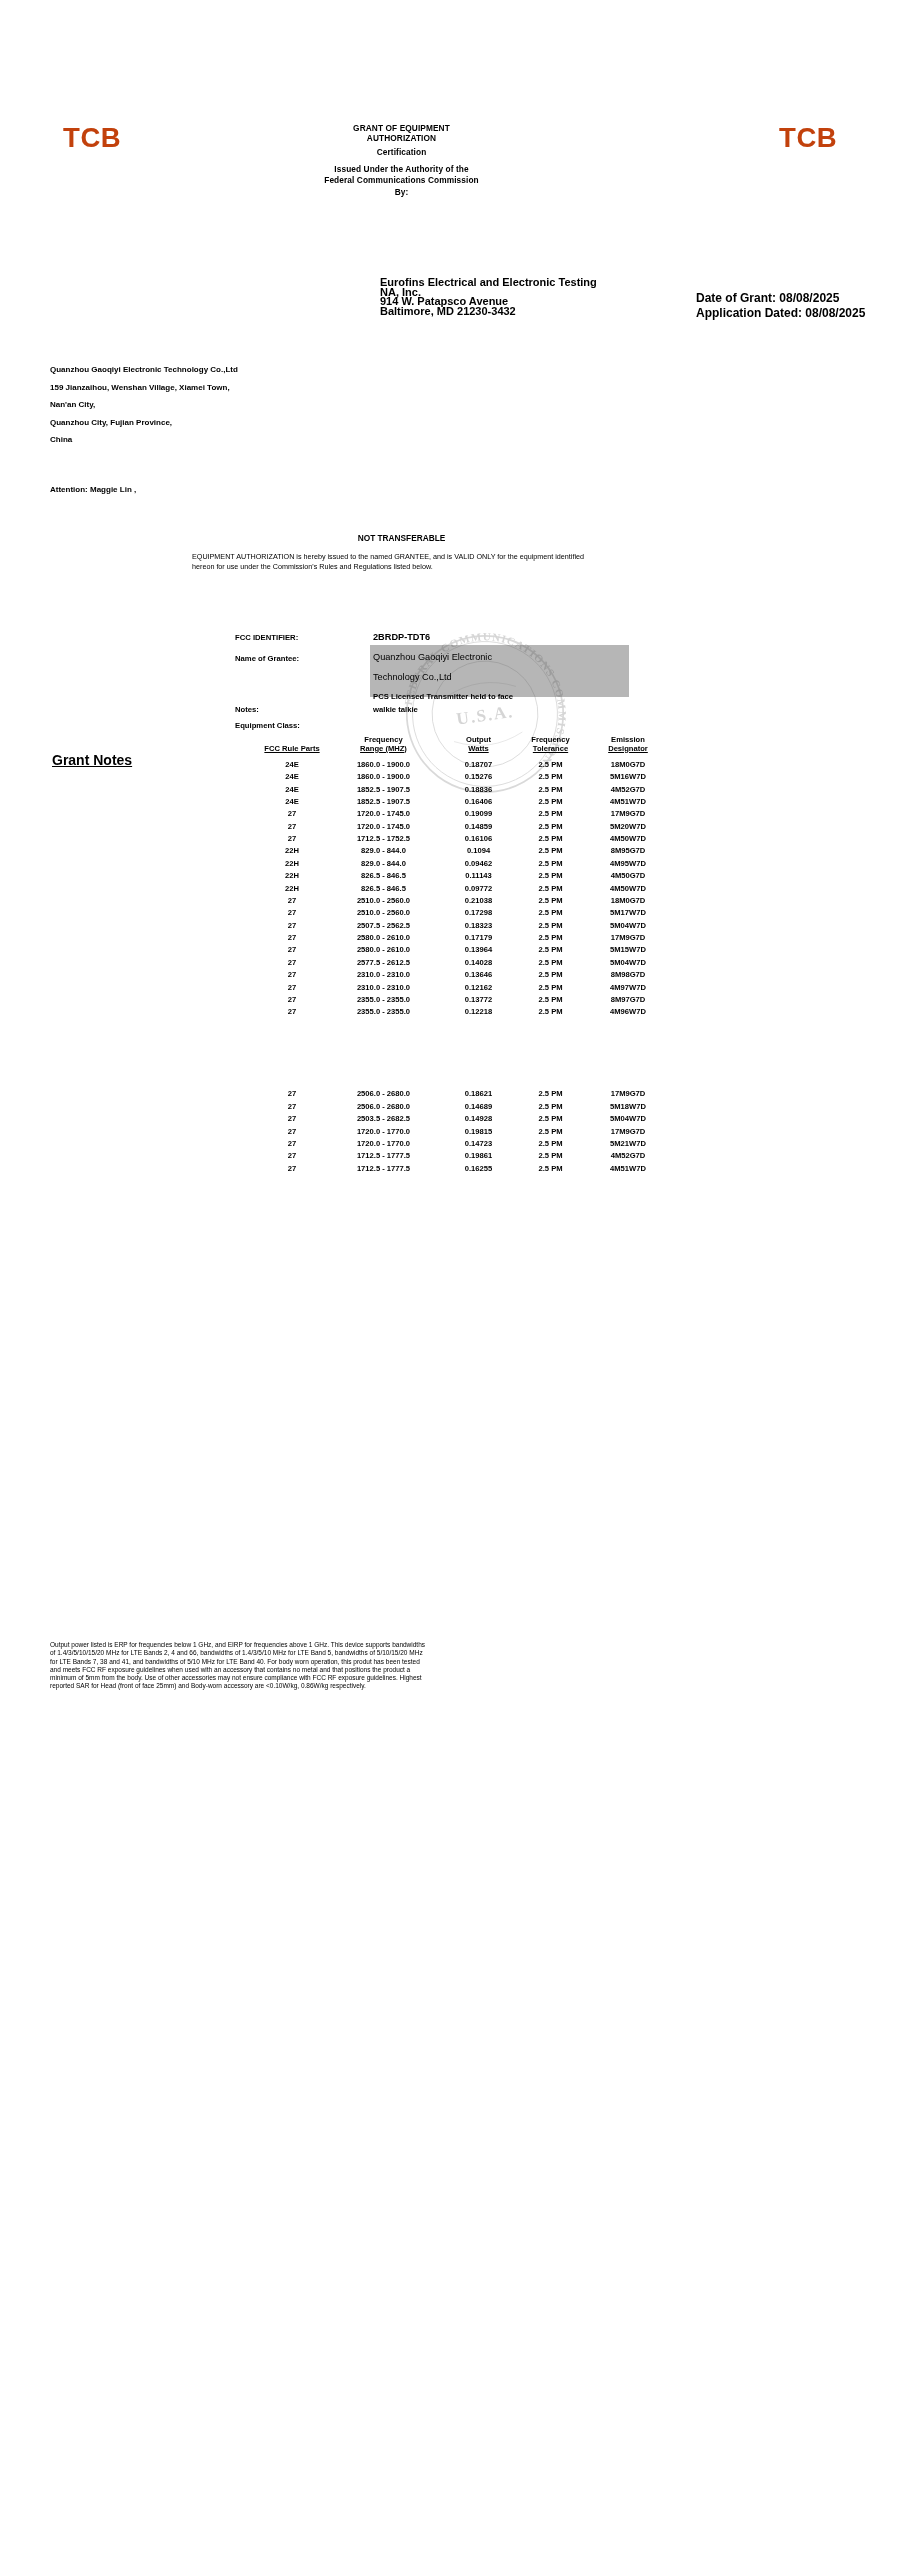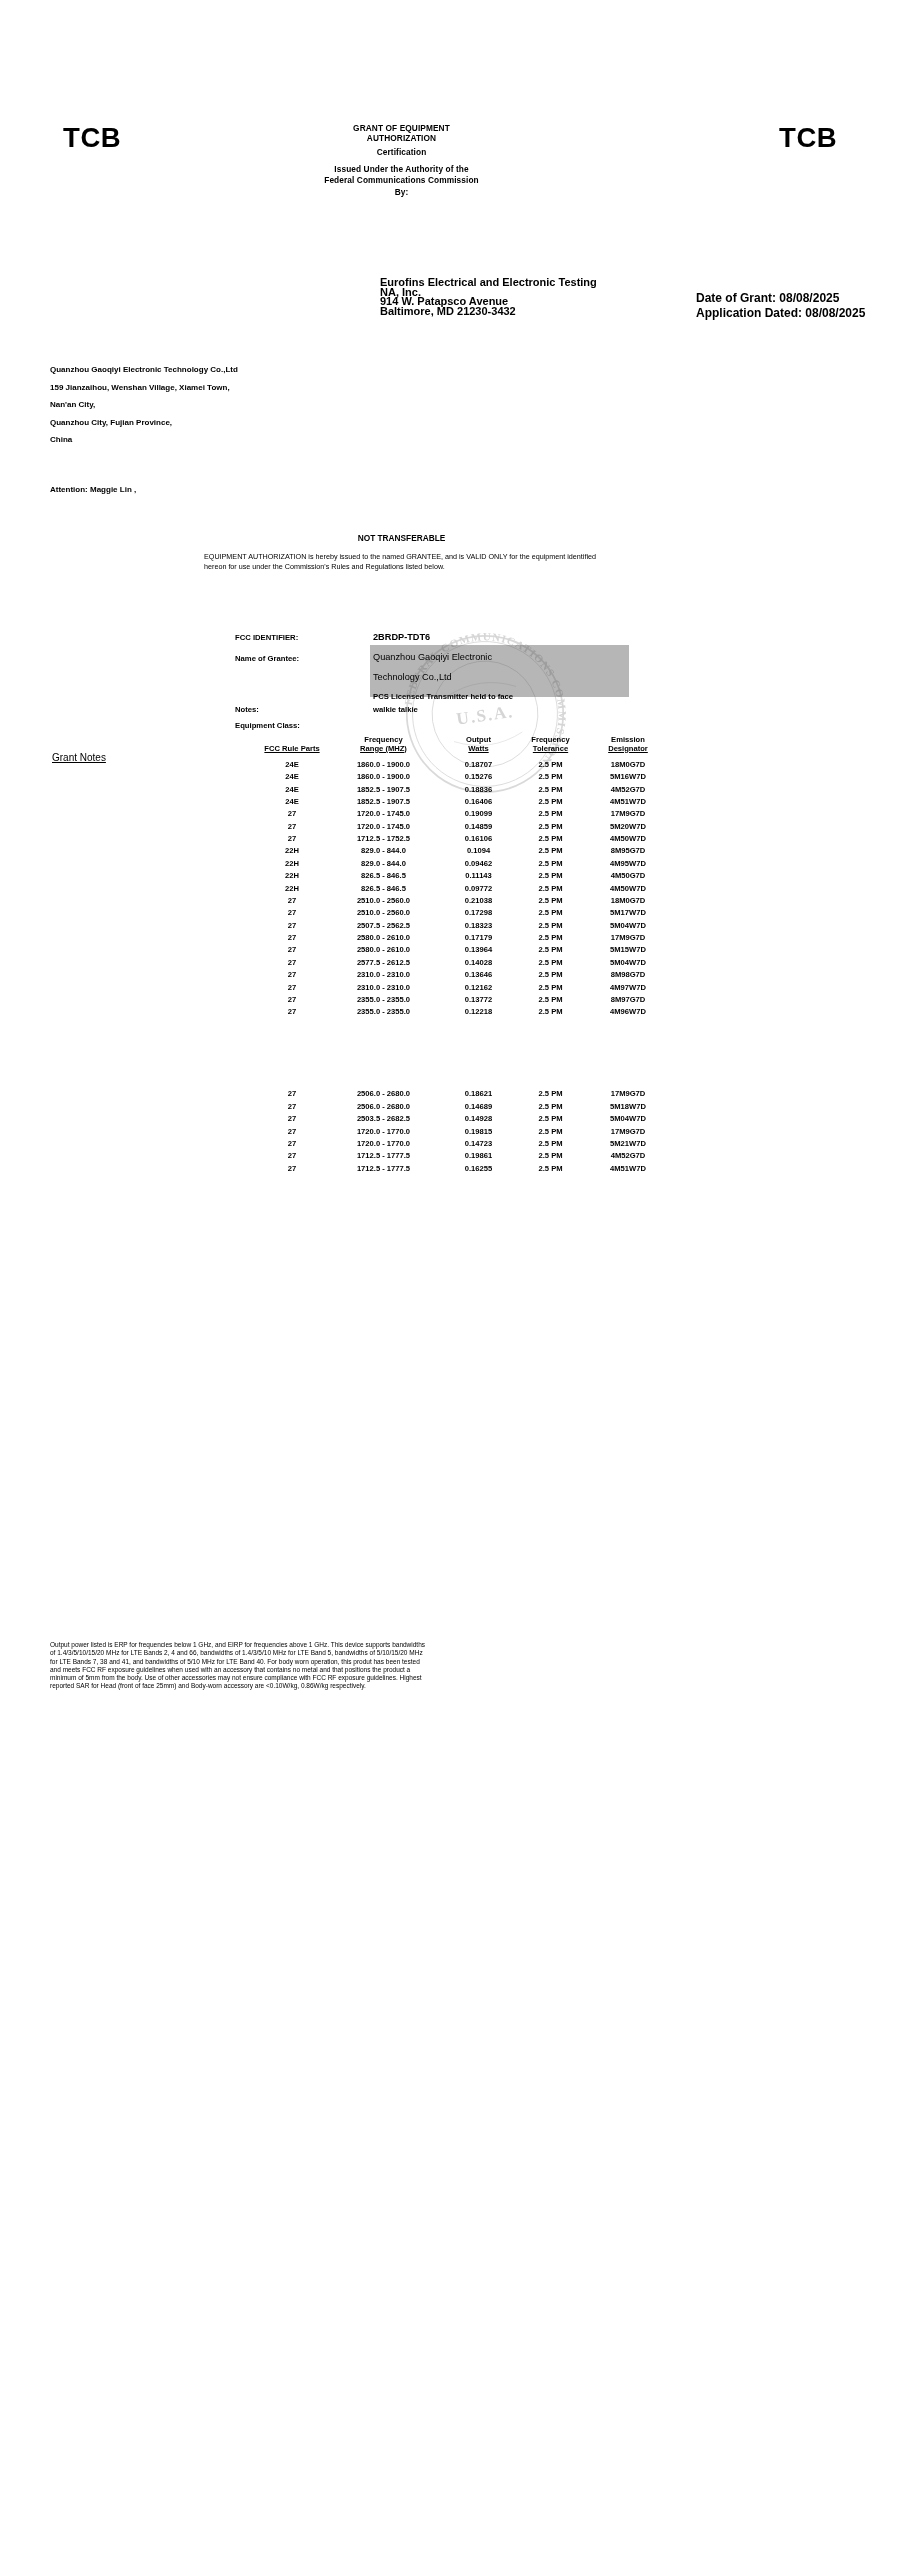--- a/index.html
+++ b/index.html
@@ -20,21 +20,21 @@
     width: 910px;
     height: 2576px;
   }
 
   
   .tcb-logo {
     position: absolute;
     font-family: "Liberation Sans", sans-serif;
     font-weight: bold;
     font-size: 27.5px;
-    color: #000000;
+    color: #c2410c;
     letter-spacing: 0.6px;
   }
   .tcb-left { left: 63px; top: 122px; }
   .tcb-right { left: 779px; top: 122px; }
 
   
   .hdr {
     position: absolute;
     text-align: center;
     font-weight: bold;
@@ -94,21 +94,21 @@
     position: absolute;
     left: 298px;
     top: 533px;
     width: 207px;
     text-align: center;
     font-weight: bold;
     font-size: 8.3px;
   }
   .eqauth-note {
     position: absolute;
-    left: 204px;
+    left: 192px;
     top: 552px;
     width: 402px;
     font-size: 7.2px;
     line-height: 9.5px;
   }
 
   
   .lbl {
     position: absolute;
     font-size: 7.7px;
@@ -156,22 +156,22 @@
     transform: translate(-50%, -50%) rotate(-8deg);
     opacity: .22;
     pointer-events: none;
   }
 
   
   .grant-notes-hdr {
     position: absolute;
     left: 52px;
     top: 752px;
-    font-size: 10px;
-    font-weight: normal;
+    font-size: 14px;
+    font-weight: bold;
     text-decoration: underline;
     white-space: nowrap;
   }
   .tbl {
     position: absolute;
     left: 258px;
     top: 736px;
     border-collapse: collapse;
     font-size: 7.6px;
     font-weight: bold;

